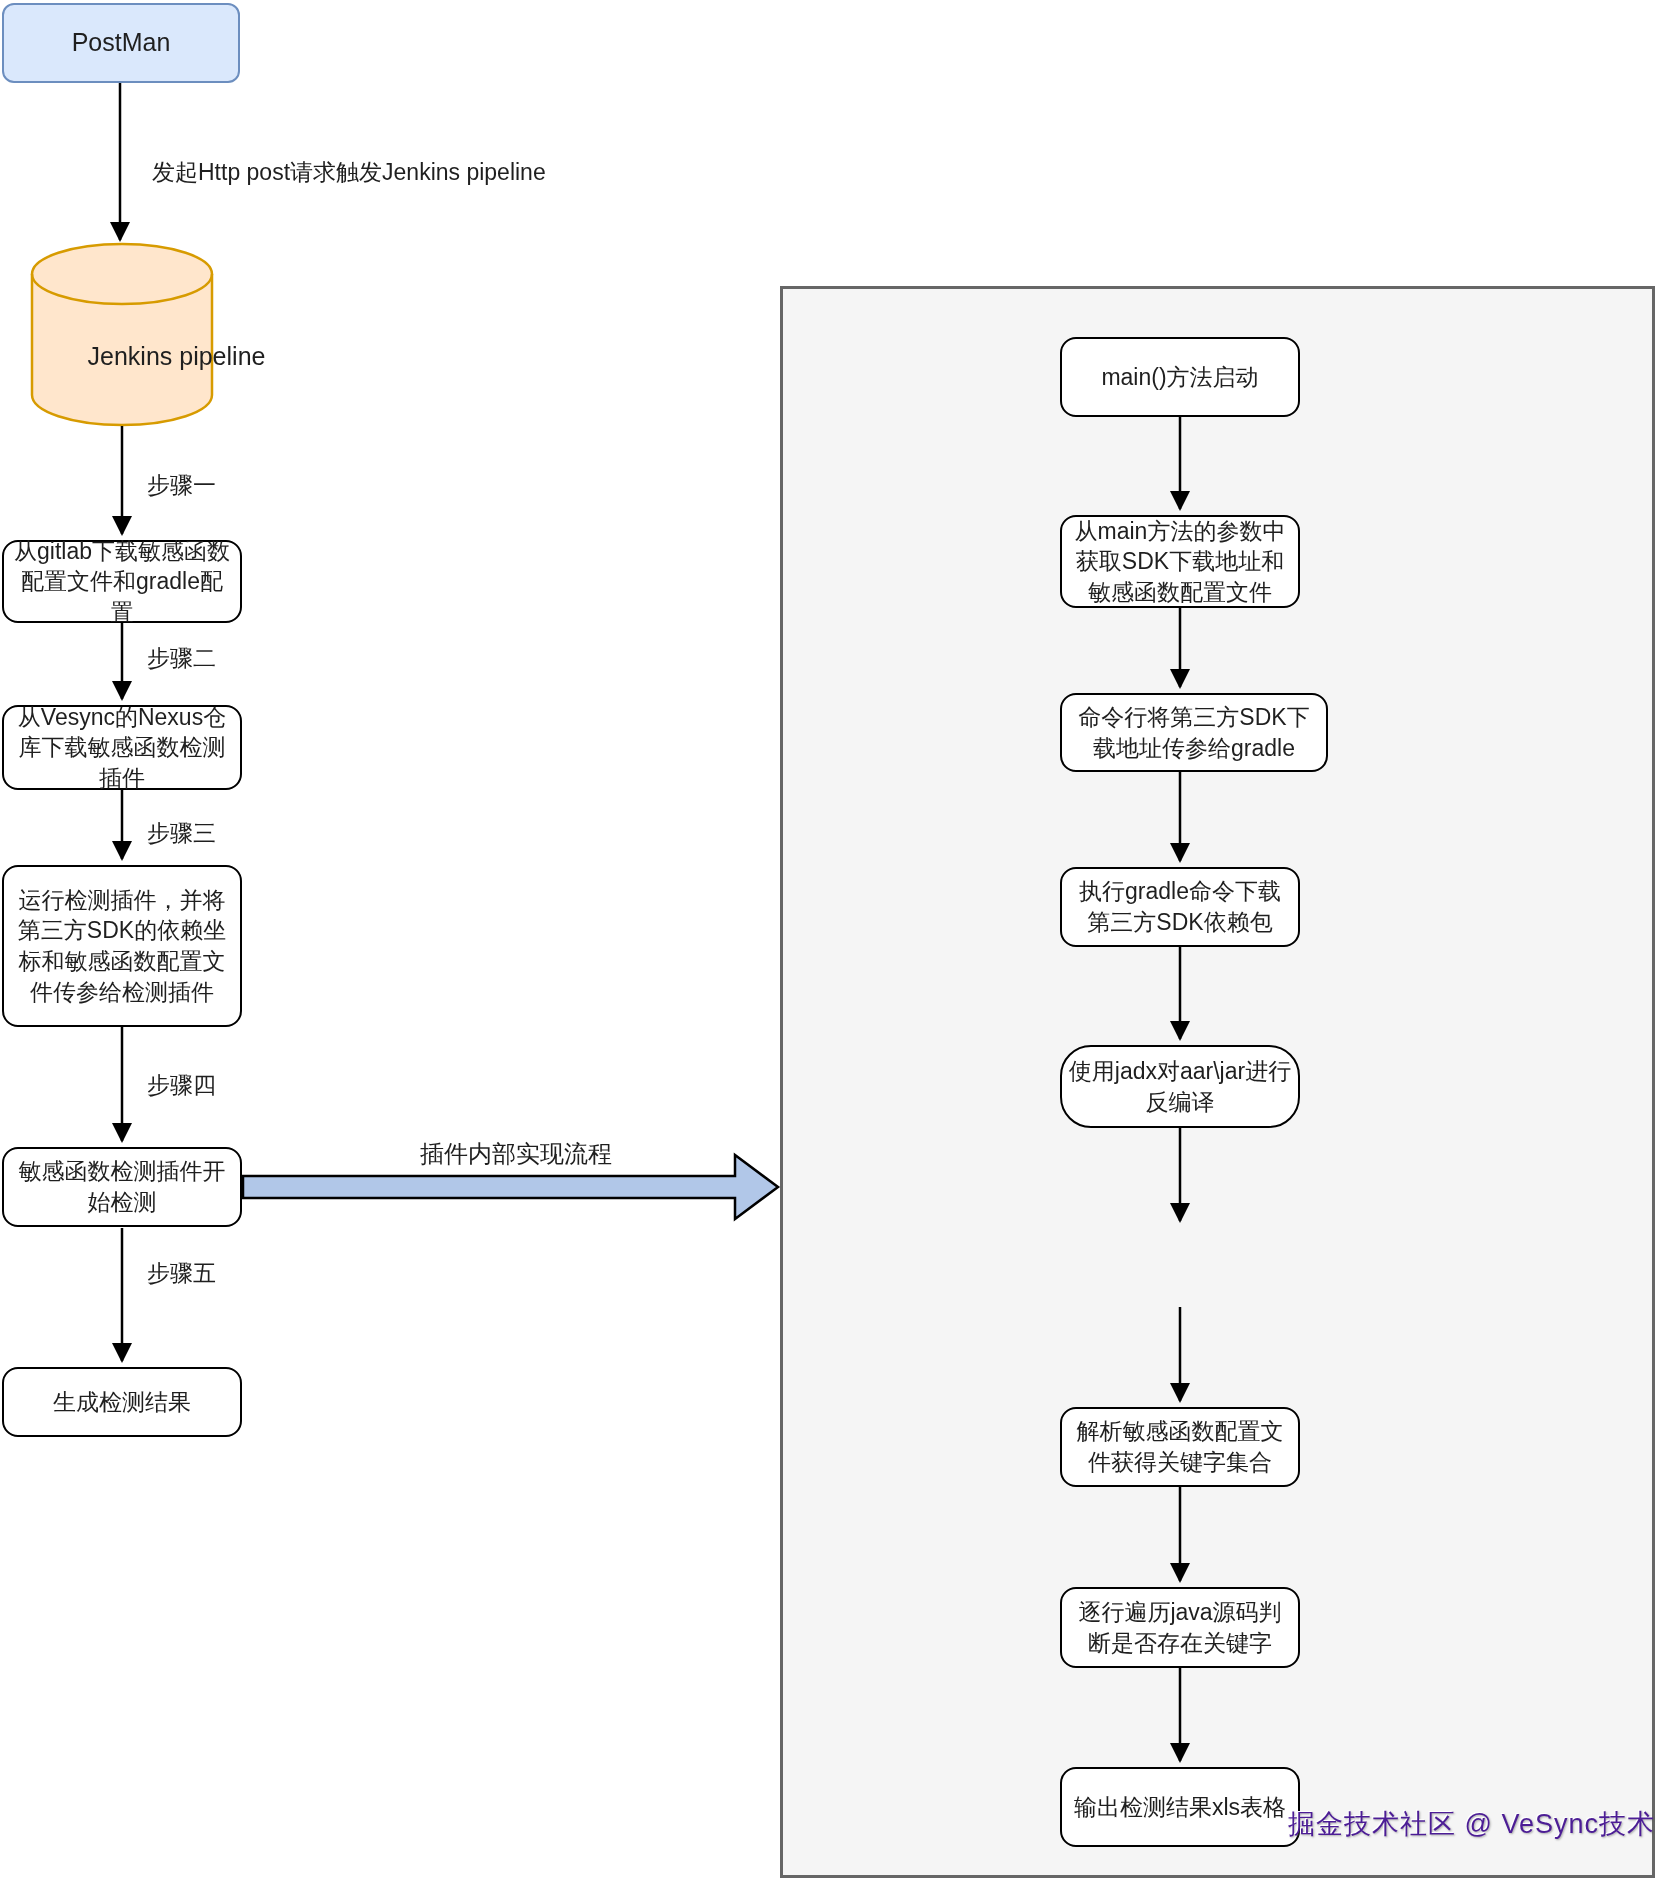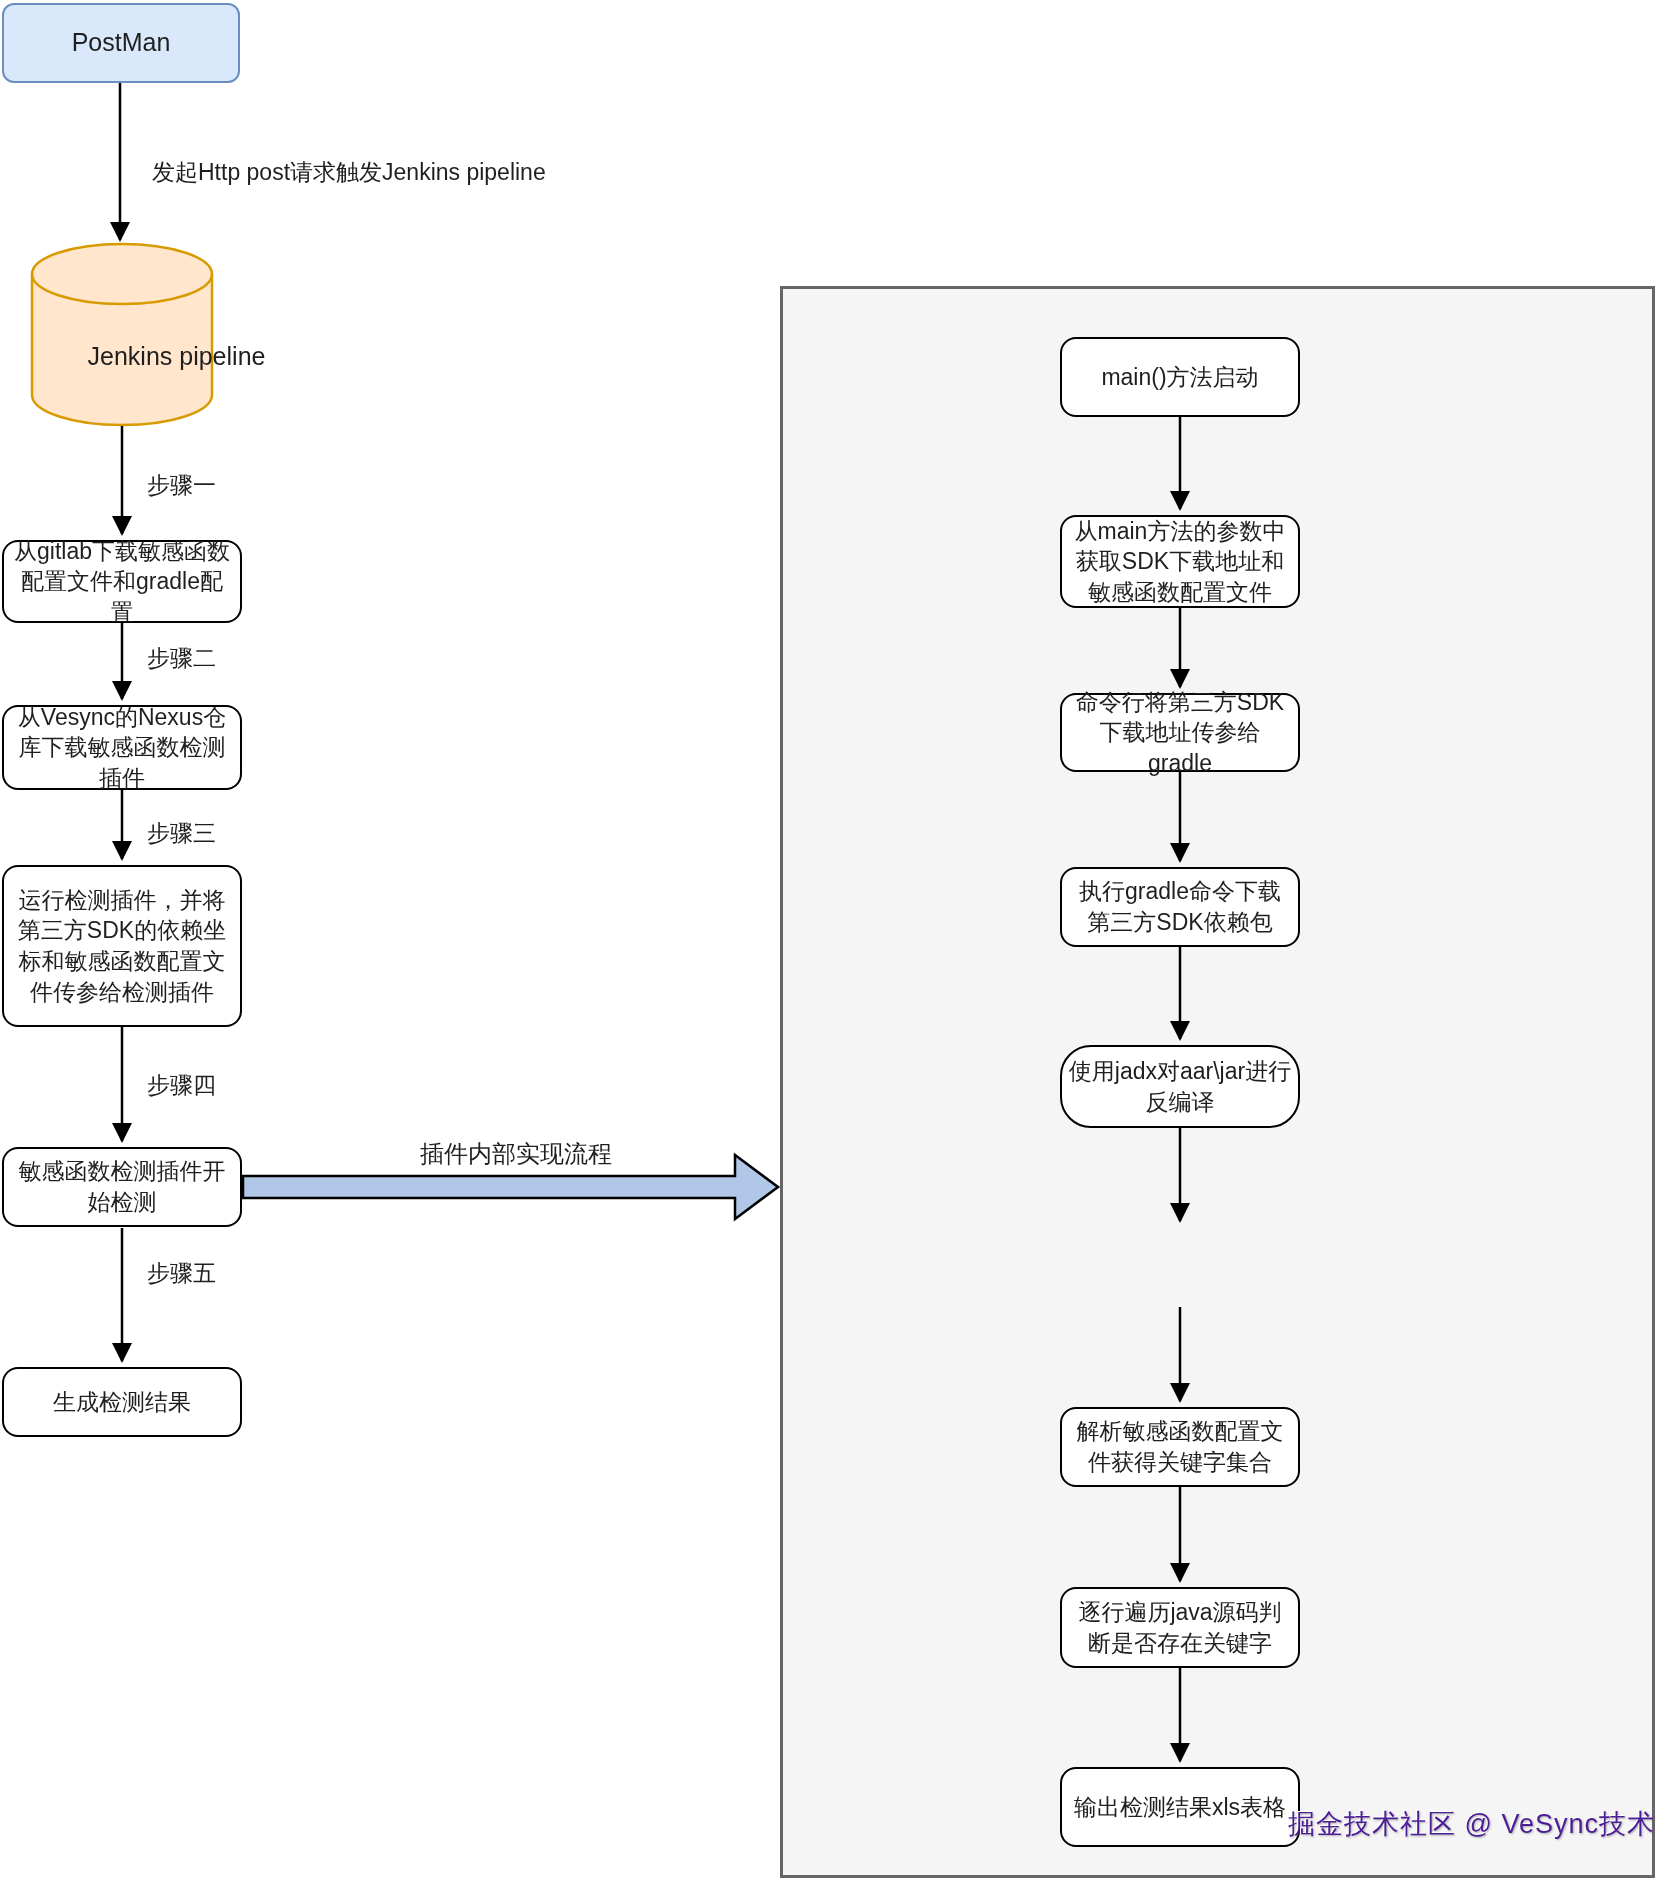--- a/index.html
+++ b/index.html
@@ -96,21 +96,21 @@
   <div class="edge-label" style="left:147px;top:1070px;">步骤四</div>
 
   <div class="edge-label" style="left:147px;top:1258px;">步骤五</div>
 
   <div class="big-arrow-label" style="left:365px;top:1138px;width:302px;">插件内部实现流程</div>
 
   <div class="node" style="left:1060px;top:337px;width:240px;height:80px;">main()方法启动</div>
 
   <div class="node" style="left:1060px;top:515px;width:240px;height:93px;">从main方法的参数中获取SDK下载地址和敏感函数配置文件</div>
 
-  <div class="node" style="left:1060px;top:693px;width:240px;height:79px;">命令行将第三方SDK下载地址传参给gradle</div>
+  <div class="node" style="left:1060px;top:693px;width:268px;height:79px;">命令行将第三方SDK下载地址传参给gradle</div>
 
   <div class="node" style="left:1060px;top:867px;width:240px;height:80px;">执行gradle命令下载第三方SDK依赖包</div>
 
   <div class="node" style="left:1060px;top:1045px;width:240px;height:83px;border-radius:31px;">使用jadx对aar\jar进行反编译</div>
 
 
   <div class="node" style="left:1060px;top:1407px;width:240px;height:80px;">解析敏感函数配置文件获得关键字集合</div>
 
   <div class="node" style="left:1060px;top:1587px;width:240px;height:81px;">逐行遍历java源码判断是否存在关键字</div>
 

